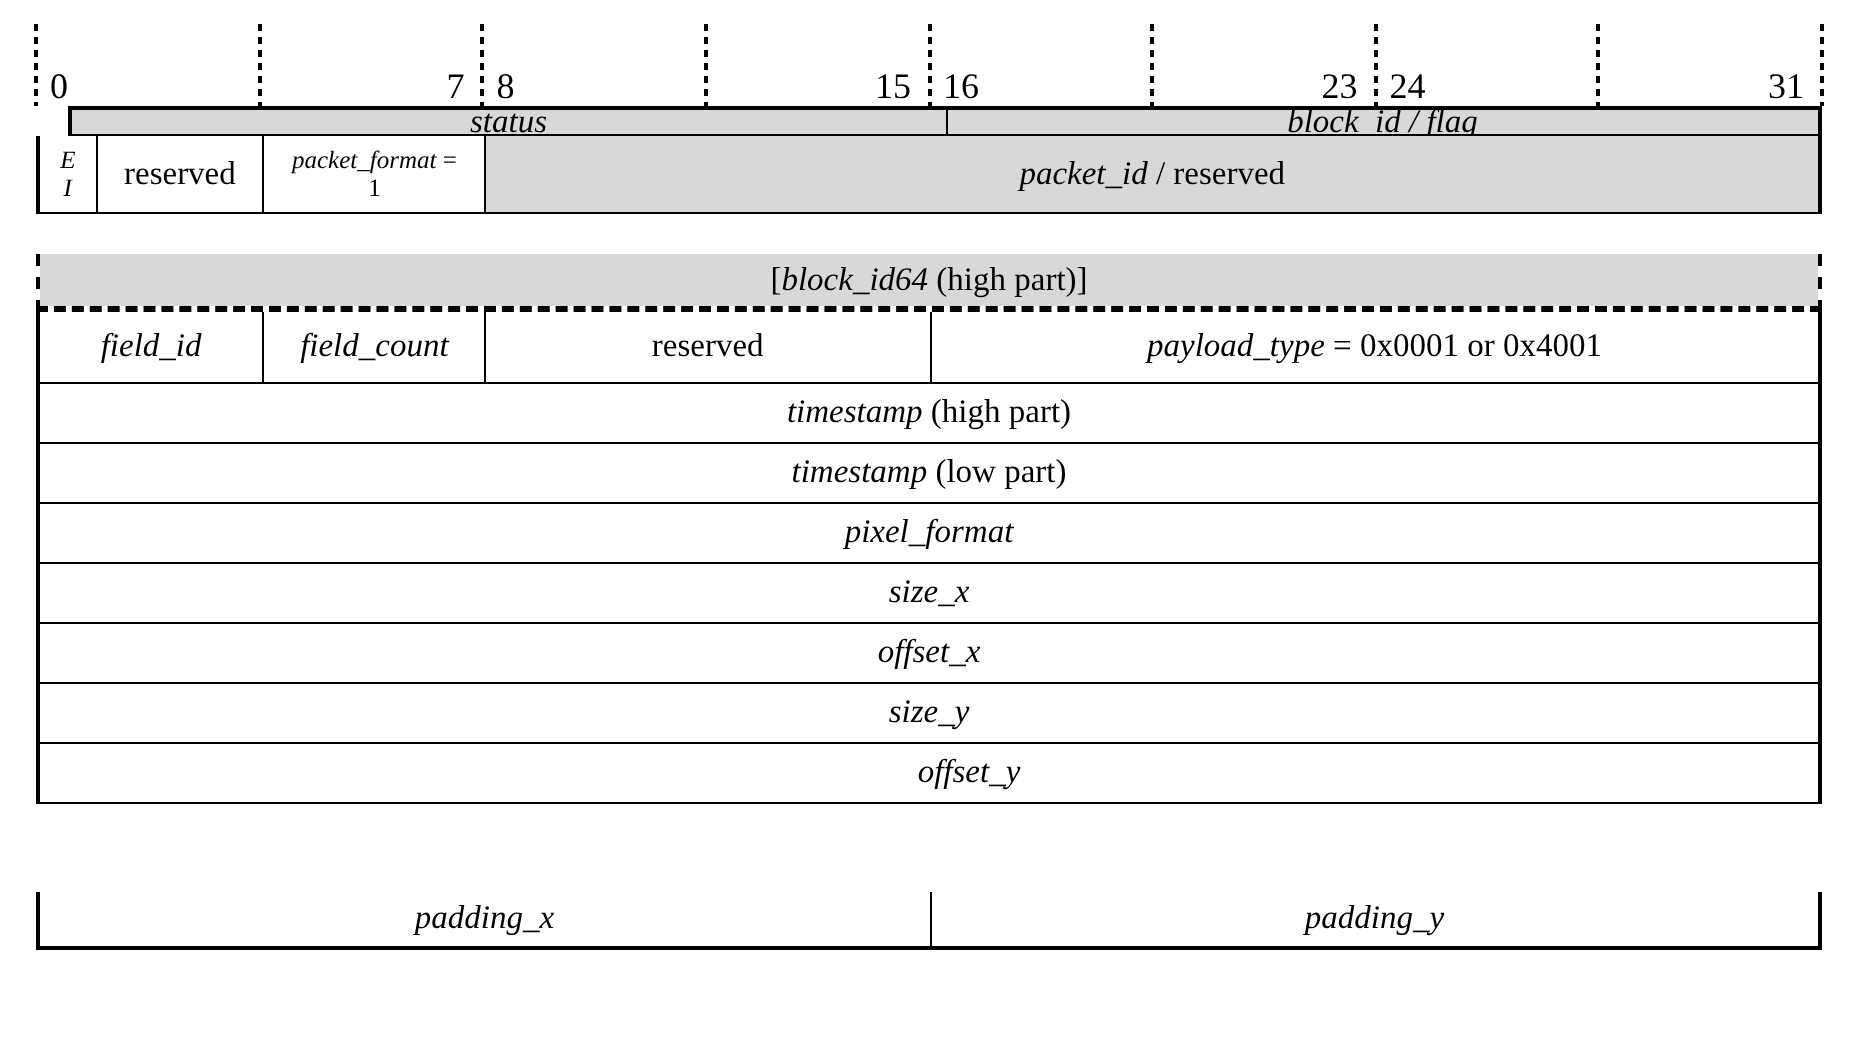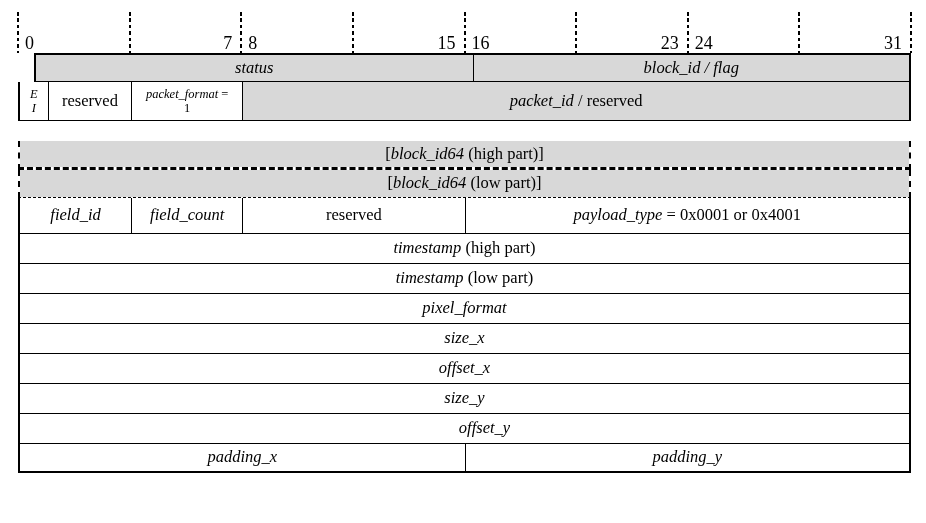--- a/index.html
+++ b/index.html
@@ -31,21 +31,21 @@
     margin-left:18px;
     width:893px;
     box-sizing:border-box;
   }
   .row{
     display:flex;
     box-sizing:border-box;
     align-items:stretch;
   }
   .pkt .row:first-child{border-top:2px solid #000;}
-  .pkt .row:last-child{border-bottom:2px solid #000;}
+  .pkt .row:last-child{border-bottom:2px solid #000;margin-top:44px;}
   .sides-solid{border-left:2px solid #000;border-right:2px solid #000;}
   .sides-dashed{border-left:2px dashed #000;border-right:2px dashed #000;}
   .bottom-solid{border-bottom:1.5px solid #000;}
   .bottom-dashed-thick{border-bottom:3px dashed #000;margin-top:20px;}
   .bottom-dashed-thin{border-bottom:1.5px dashed #000;}
   .cell{
     box-sizing:border-box;
     display:flex;align-items:center;justify-content:center;
     font-size:16.5px;
     overflow:hidden;
@@ -81,21 +81,21 @@
       <span class="rlabel" style="left: calc(0% + 7px);">0</span>
       <span class="rlabel" style="left: calc(25% - 9px); transform: translateX(-100%);">7</span>
       <span class="rlabel" style="left: calc(25% + 7px);">8</span>
       <span class="rlabel" style="left: calc(50% - 9px); transform: translateX(-100%);">15</span>
       <span class="rlabel" style="left: calc(50% + 7px);">16</span>
       <span class="rlabel" style="left: calc(75% - 9px); transform: translateX(-100%);">23</span>
       <span class="rlabel" style="left: calc(75% + 7px);">24</span>
       <span class="rlabel" style="left: calc(100% - 9px); transform: translateX(-100%);">31</span>
     </div>
   <div class="pkt" id="pkt">
-      <div class="row sides-solid bottom-solid" style="height: 29px; margin-left: 16px;">
+      <div class="row sides-solid bottom-solid" style="height: 15px; margin-left: 16px;">
         <div class="cell shaded" style="flex: 0 1 50%;">
           <span class="txt"><span class="it">status</span></span>
         </div>
         <div class="cell shaded" style="flex: 0 1 50%;">
           <span class="txt"><span class="it">block_id / flag</span></span>
         </div>
       </div>
       <div class="row sides-solid bottom-solid" style="height: 39px;">
         <div class="cell small" style="flex: 0 1 3.125%;">
           <span class="txt"><span class="it">E</span><br><span class="it">I</span></span>
@@ -106,25 +106,20 @@
         <div class="cell small" style="flex: 0 1 12.5%;">
           <span class="txt"><span class="it">packet_format</span><span> =</span><br><span>1</span></span>
         </div>
         <div class="cell shaded" style="flex: 0 1 75%;">
           <span class="txt"><span class="it">packet_id</span><span> / reserved</span></span>
         </div>
       </div>
       <div class="row sides-dashed bottom-dashed-thick" style="height: 29px;">
         <div class="cell shaded" style="flex: 0 1 100%;">
           <span class="txt"><span>[</span><span class="it">block_id64</span><span> (high part)]</span></span>
-        </div>
-      </div>
-      <div class="row sides-dashed bottom-dashed-thin" style="height: 28px;">
-        <div class="cell shaded" style="flex: 0 1 100%;">
-          <span class="txt"><span>[</span><span class="it">block_id64</span><span> (low part)]</span></span>
         </div>
       </div>
       <div class="row sides-solid bottom-solid" style="height: 36px;">
         <div class="cell" style="flex: 0 1 12.5%;">
           <span class="txt"><span class="it">field_id</span></span>
         </div>
         <div class="cell" style="flex: 0 1 12.5%;">
           <span class="txt"><span class="it">field_count</span></span>
         </div>
         <div class="cell" style="flex: 0 1 25%;">

